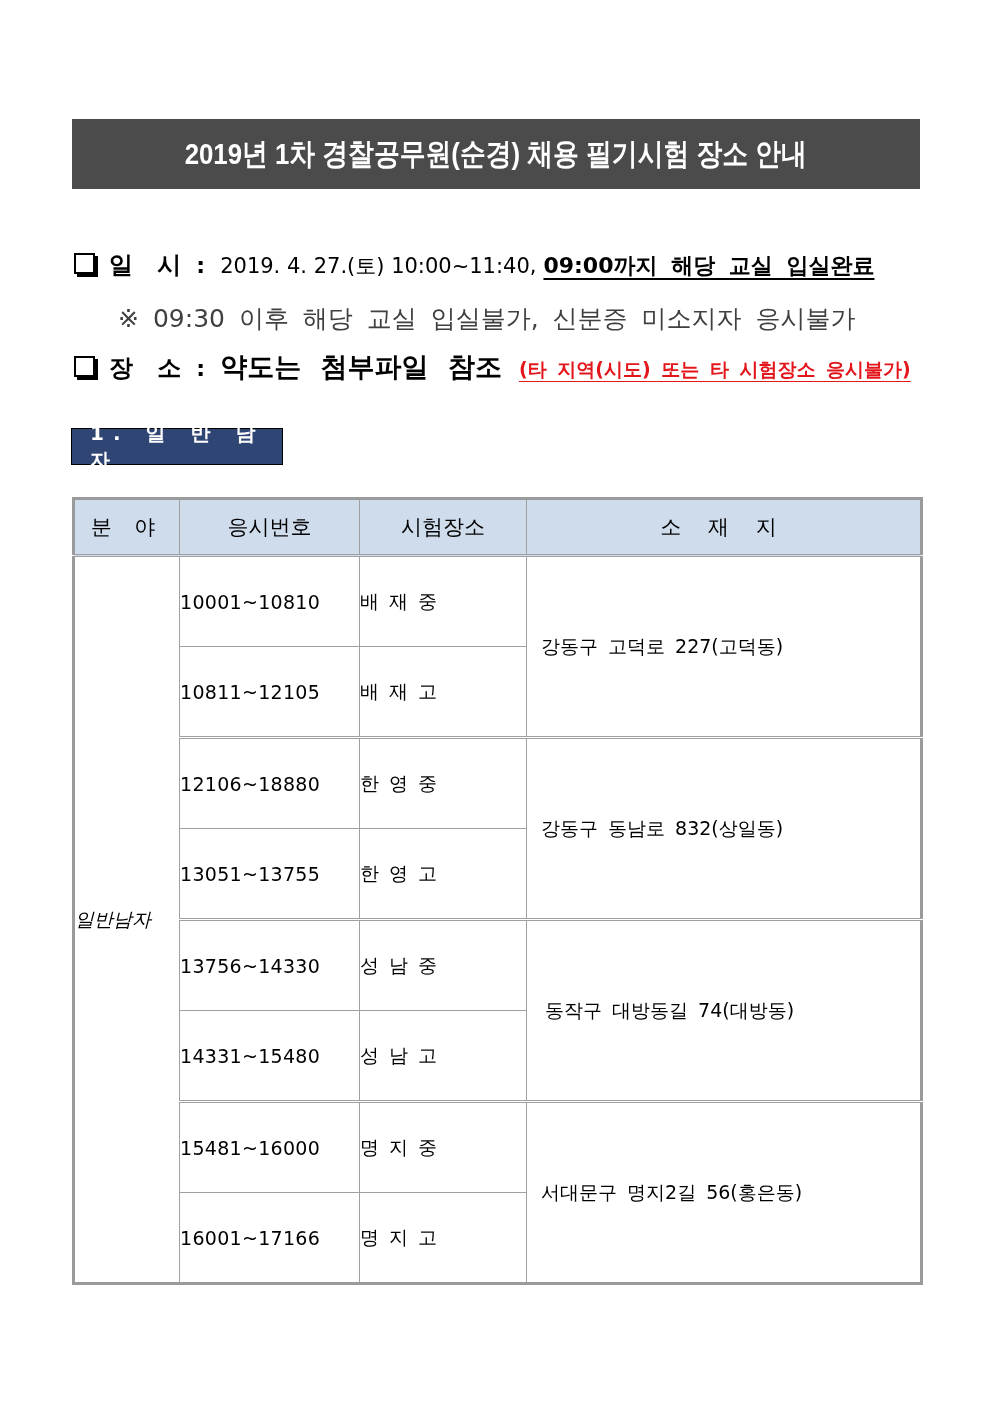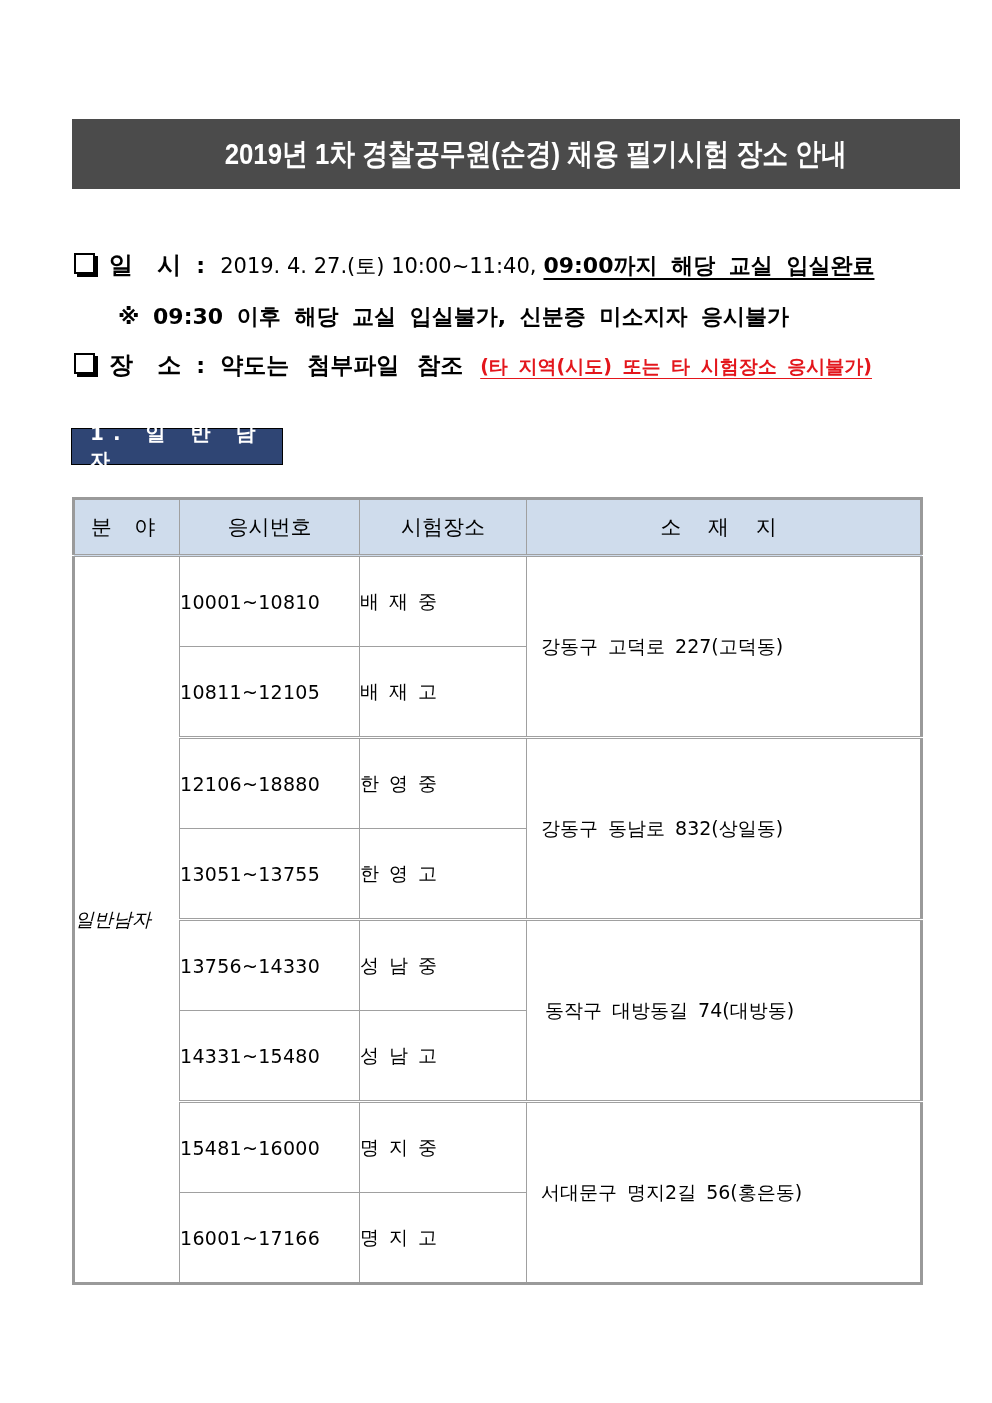--- a/index.html
+++ b/index.html
@@ -1,35 +1,35 @@
 <!DOCTYPE html>
 <html><head>
   <meta charset="utf-8">
   <style>
     html, body { margin: 0; padding: 0; background: #ffffff; }
     body { width: 992px; height: 1403px; position: relative; overflow: hidden;
            font-family: "DejaVu Sans", "Liberation Sans", sans-serif; color: #000; }
 
     .title-bar { position: absolute; left: 72px; top: 119px; width: 848px; height: 70px;
-                 background: #4b4b4b; color: #fff; display: flex; align-items: center; justify-content: center; padding-left: 40px; }
+                 background: #4b4b4b; color: #fff; display: flex; align-items: center; justify-content: center; }
     .title-bar span { font-size: 30px; font-weight: bold; letter-spacing: 0px;
                       transform: scaleX(0.86); white-space: nowrap; font-family: "Liberation Sans", sans-serif; }
 
     .line { position: absolute; left: 72px; white-space: nowrap; font-size: 22px; }
     .line1 { top: 249px; }
-    .line2 { top: 302px; left: 118px; font-size: 22px; font-weight: bold; color: #000000; word-spacing: 6px; }
+    .line2 { top: 302px; left: 118px; font-size: 25px; font-weight: normal; color: #404040; word-spacing: 6px; }
     .line3 { top: 349px; }
 
     .checkbox { display: inline-block; width: 17px; height: 17px; border: 2px solid #000; background: #fff;
                 box-shadow: 3px 3px 0 #000; vertical-align: -1px; margin-right: 14px; margin-left: 2px; }
     .lbl { font-weight: bold; font-size: 24px; letter-spacing: 8px; }
     .colon { font-weight: bold; font-size: 22px; margin: 0 8px 0 0; }
     .plain { font-size: 21px; }
     .strong-ul { font-weight: bold; text-decoration: underline; text-underline-offset: 5px; word-spacing: 6px; }
-    .bold { font-weight: bold; font-size: 23px; word-spacing: 10px; }
+    .bold { font-weight: bold; font-size: 27px; word-spacing: 10px; }
     .red-ul { color: #e3161c; font-weight: bold; font-size: 19px; text-decoration: underline; text-underline-offset: 5px; word-spacing: 4px; margin-left: 10px; }
 
     .section-tag { position: absolute; left: 71px; top: 428px; width: 212px; height: 37px;
                    background: #2f4574; border: 1px solid #000; color: #fff; font-weight: bold; font-size: 20px;
                    display: flex; align-items: center; padding-left: 18px; box-sizing: border-box; letter-spacing: 9px; }
 
     table.sched { position: absolute; left: 72px; top: 497px; width: 848px; border-collapse: collapse;
                   border: 3px solid #9a9a9a; table-layout: fixed; }
     table.sched th, table.sched td { border: 1px solid #a0a0a0; padding: 0; }
     table.sched thead th { background: #cfdcec; height: 54px; font-size: 21px; font-weight: normal;

